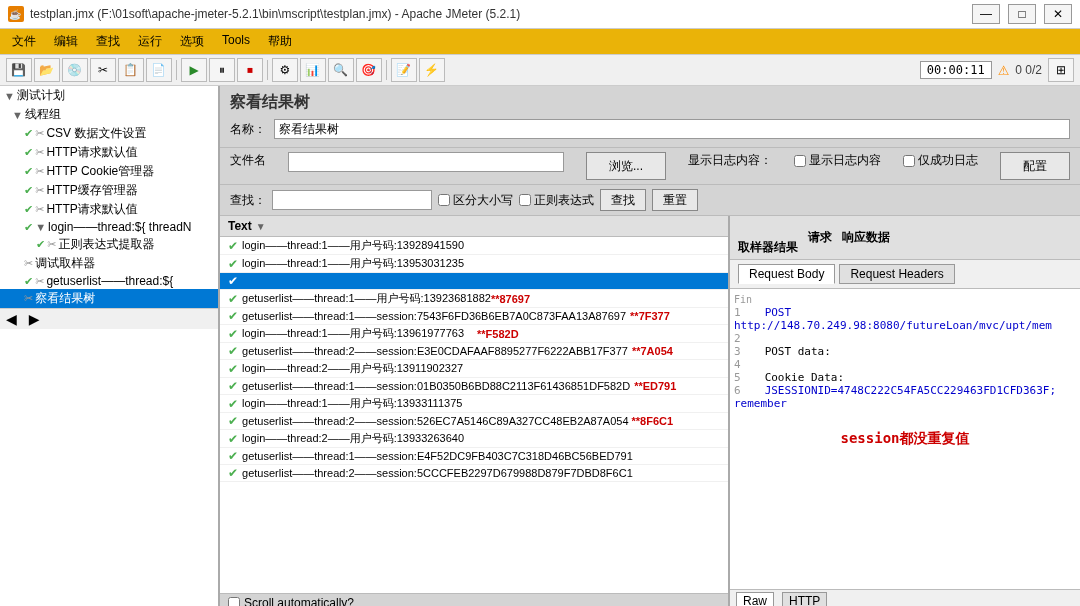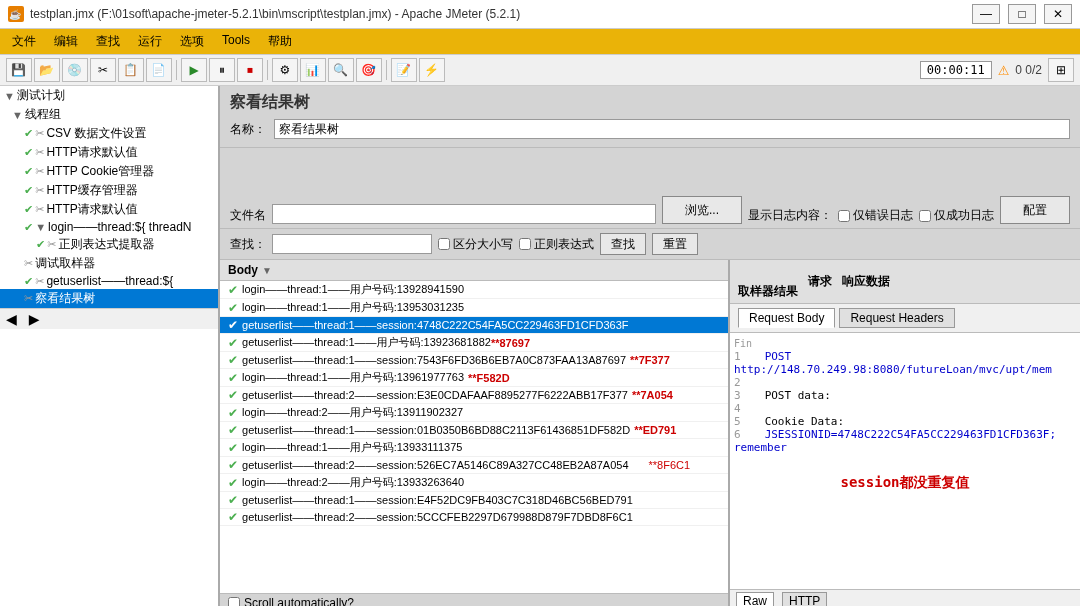--- a/index.html
+++ b/index.html
@@ -121,21 +121,21 @@
       font-size: 12px;
       flex: 1;
       height: 20px;
     }
     .checkbox-label { font-size: 12px; display: flex; align-items: center; gap: 3px; }
     input[type="checkbox"] { width: 12px; height: 12px; }
 
     
     .file-section { padding: 4px 10px; background: #d4d4d4; border-bottom: 1px solid #bbb; }
     .file-section-title { font-size: 12px; margin-bottom: 4px; }
-    .file-row { display: flex; align-items: flex-end; gap: 6px; margin-top: 44px; }
+    .file-row { display: flex; align-items: flex-start; gap: 22px; }
     .file-label { font-size: 12px; }
     .file-input { flex: 1; height: 20px; border: 1px solid #999; background: #fff; font-size: 11px; padding: 0 2px; }
     .file-btn { padding: 1px 22px; font-size: 12px; border: 1px solid #888; background: #e8e8e8; cursor: pointer; height: 28px; }
 
     
     #search-bar {
       padding: 4px 10px;
       background: #d4d4d4;
       border-bottom: 1px solid #bbb;
       display: flex;
@@ -389,21 +389,21 @@
     </div>
 
     <div class="file-section">
       <div class="file-row">
         <span class="file-label">文件名</span>
         <input class="file-input" type="text" style="">
         <button class="file-btn">浏览...</button>
         <span class="file-label">显示日志内容：</span>
         <label class="checkbox-label">
           <input type="checkbox" style="">
-          <span>仅错误日志</span>
+          <span>显示日志内容</span>
         </label>
         <label class="checkbox-label">
           <input type="checkbox" style="">
           <span>仅成功日志</span>
         </label>
         <button class="file-btn">配置</button>
       </div>
     </div>
 
     <div id="search-bar">
@@ -418,50 +418,49 @@
         <span>正则表达式</span>
       </label>
       <button class="search-btn">查找</button>
       <button class="reset-btn">重置</button>
     </div>
 
     <div id="content-area">
 
       <div id="log-panel">
         <div class="log-header">
-          <span class="log-header-text">Body</span>
+          <span class="log-header-text">Text</span>
           <span class="log-sort-arrow">▼</span>
         </div>
         <div class="log-scroll">
           <div class="log-row">
             <span class="log-icon">✔</span>
             <span class="log-text">login——thread:1——用户号码:13928941590</span>
           </div>
           <div class="log-row">
             <span class="log-icon">✔</span>
             <span class="log-text">login——thread:1——用户号码:13953031235</span>
           </div>
           <div class="log-row selected">
             <span class="log-icon">✔</span>
-            <span class="log-text">getuserlist——thread:1——session:4748C222C54FA5CC229463FD1CFD363F</span>
           </div>
           <div class="log-row">
             <span class="log-icon">✔</span>
             <span class="log-text">getuserlist——thread:1——用户号码:13923681882</span>
             <span style="color:#cc0000; font-weight:bold; margin-left:0;">**87697</span>
           </div>
           <div class="log-row">
             <span class="log-icon">✔</span>
             <span class="log-text">getuserlist——thread:1——session:7543F6FD36B6EB7A0C873FAA13A87697</span>
             <span style="color:#cc0000; font-weight:bold; margin-left:4px;">**7F377</span>
           </div>
           <div class="log-row">
             <span class="log-icon">✔</span>
             <span class="log-text">login——thread:1——用户号码:13961977763</span>
-            <span style="color:#cc0000; font-weight:bold; margin-left:4px;">**F582D</span>
+            <span style="color:#cc0000; font-weight:bold; margin-left:13px;">**F582D</span>
           </div>
           <div class="log-row">
             <span class="log-icon">✔</span>
             <span class="log-text">getuserlist——thread:2——session:E3E0CDAFAAF8895277F6222ABB17F377</span>
             <span style="color:#cc0000; font-weight:bold; margin-left:4px;">**7A054</span>
           </div>
           <div class="log-row">
             <span class="log-icon">✔</span>
             <span class="log-text">login——thread:2——用户号码:13911902327</span>
           </div>
@@ -470,21 +469,21 @@
             <span class="log-text">getuserlist——thread:1——session:01B0350B6BD88C2113F61436851DF582D</span>
             <span style="color:#cc0000; font-weight:bold; margin-left:4px;">**ED791</span>
           </div>
           <div class="log-row">
             <span class="log-icon">✔</span>
             <span class="log-text">login——thread:1——用户号码:13933111375</span>
           </div>
           <div class="log-row">
             <span class="log-icon">✔</span>
             <span class="log-text">getuserlist——thread:2——session:526EC7A5146C89A327CC48EB2A87A054</span>
-            <span style="color:#cc0000; font-weight:normal; margin-left:20px;">**8F6C1</span>
+            <span style="color:#cc0000; font-weight:bold; margin-left:3px;">**8F6C1</span>
           </div>
           <div class="log-row">
             <span class="log-icon">✔</span>
             <span class="log-text">login——thread:2——用户号码:13933263640</span>
           </div>
           <div class="log-row">
             <span class="log-icon">✔</span>
             <span class="log-text">getuserlist——thread:1——session:E4F52DC9FB403C7C318D46BC56BED791</span>
           </div>
           <div class="log-row">

